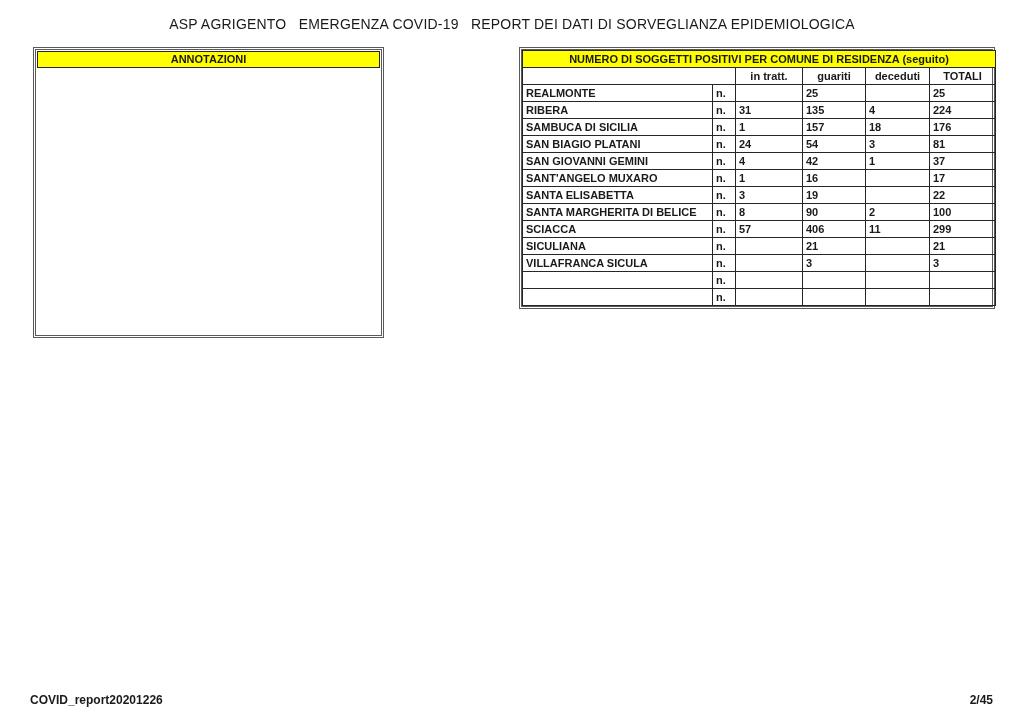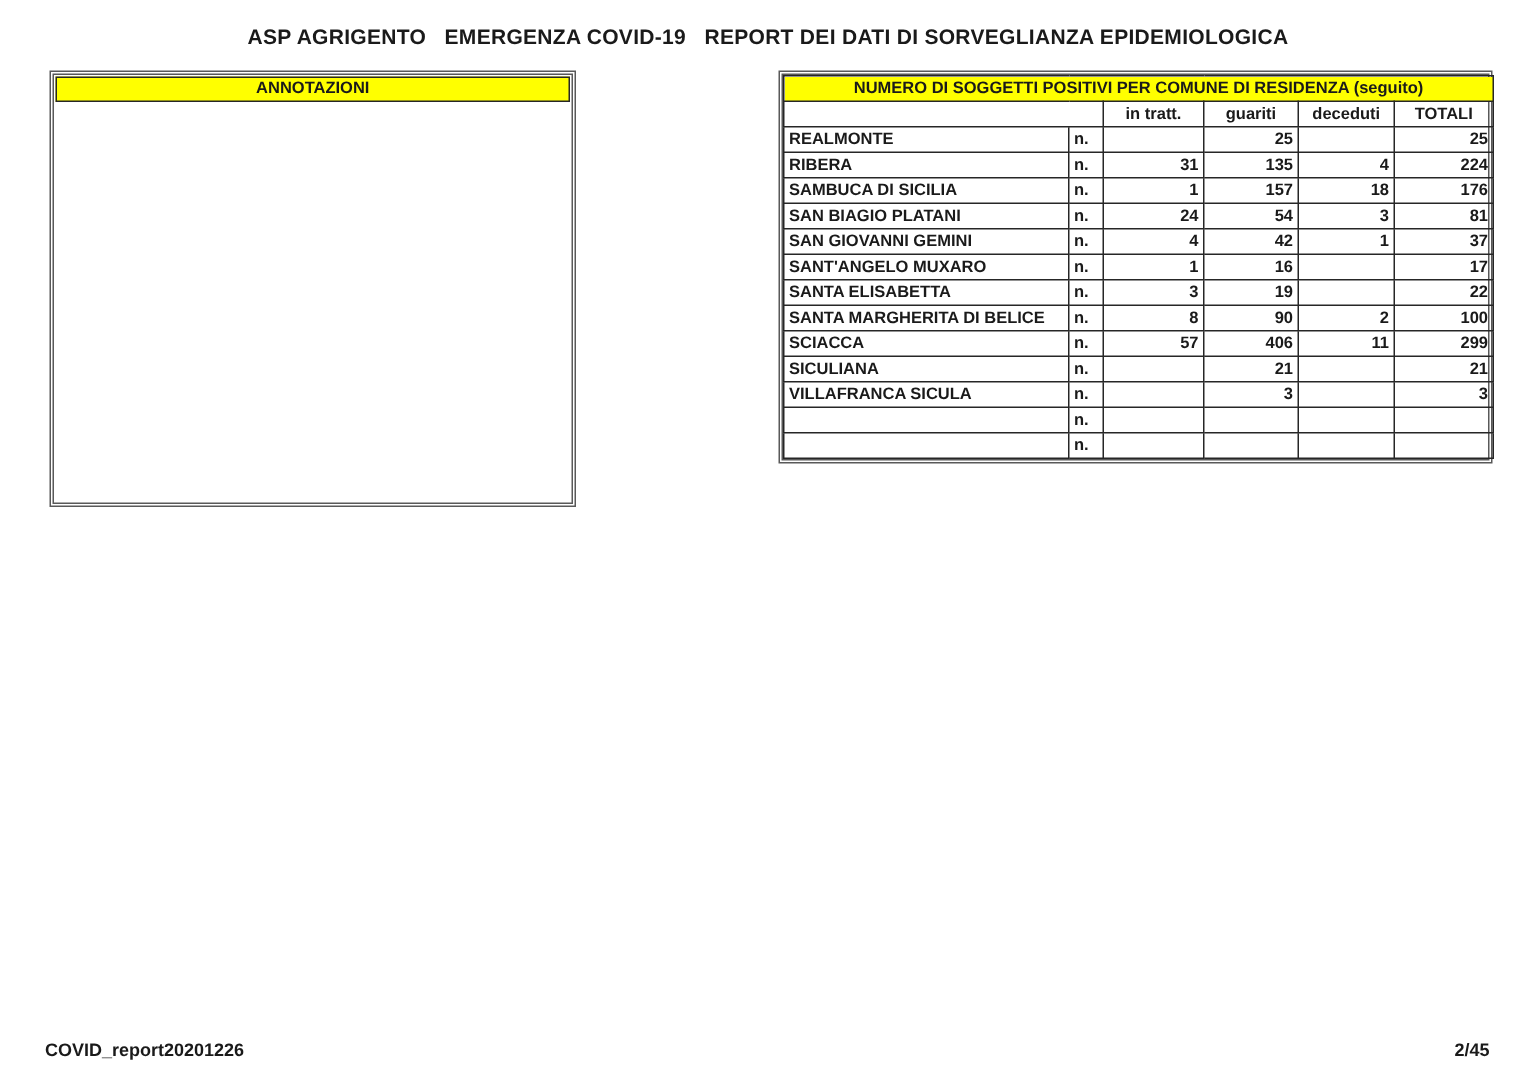--- a/index.html
+++ b/index.html
@@ -9,21 +9,21 @@
     background: #ffffff;
     font-family: "Liberation Sans", sans-serif;
     color: #1a1a1a;
     overflow: hidden;
   }
   .page-title {
     position: absolute;
     top: 16px; left: 0; right: 0;
     text-align: center;
     font-size: 14px;
-    font-weight: bold;
+    font-weight: normal;
     white-space: pre;
     letter-spacing: 0.2px;
   }
   
   .annotations-panel {
     position: absolute;
     left: 33px; top: 47px;
     width: 351px; height: 291px;
     border: 3px double #595959;
     background: #ffffff;
@@ -67,21 +67,21 @@
   }
   td.tbl-title {
     background: #FFFF00;
     text-align: center;
     font-size: 12px;
     height: 18px;
   }
   td.col-head { text-align: center; }
   td.name-cell { text-align: left; }
   td.unit-cell { text-align: left; padding: 0 2px; }
-  td.num-cell  { text-align: right; }
+  td.num-cell  { text-align: left; }
   
   .footer-left {
     position: absolute;
     left: 30px; top: 693px;
     font-size: 12px;
     font-weight: bold;
   }
   .footer-right {
     position: absolute;
     right: 31px; top: 693px;

